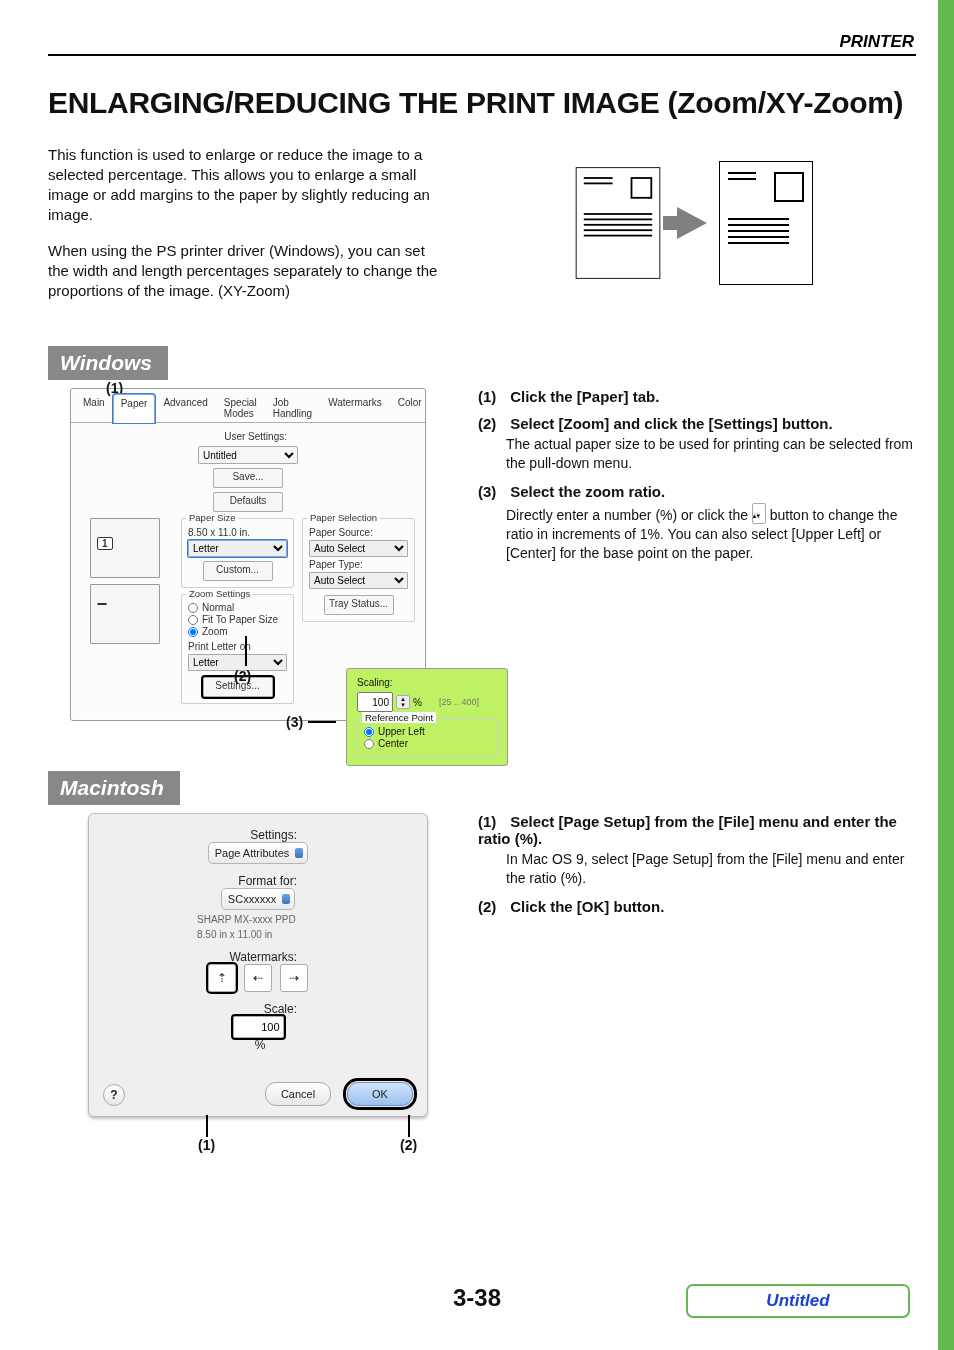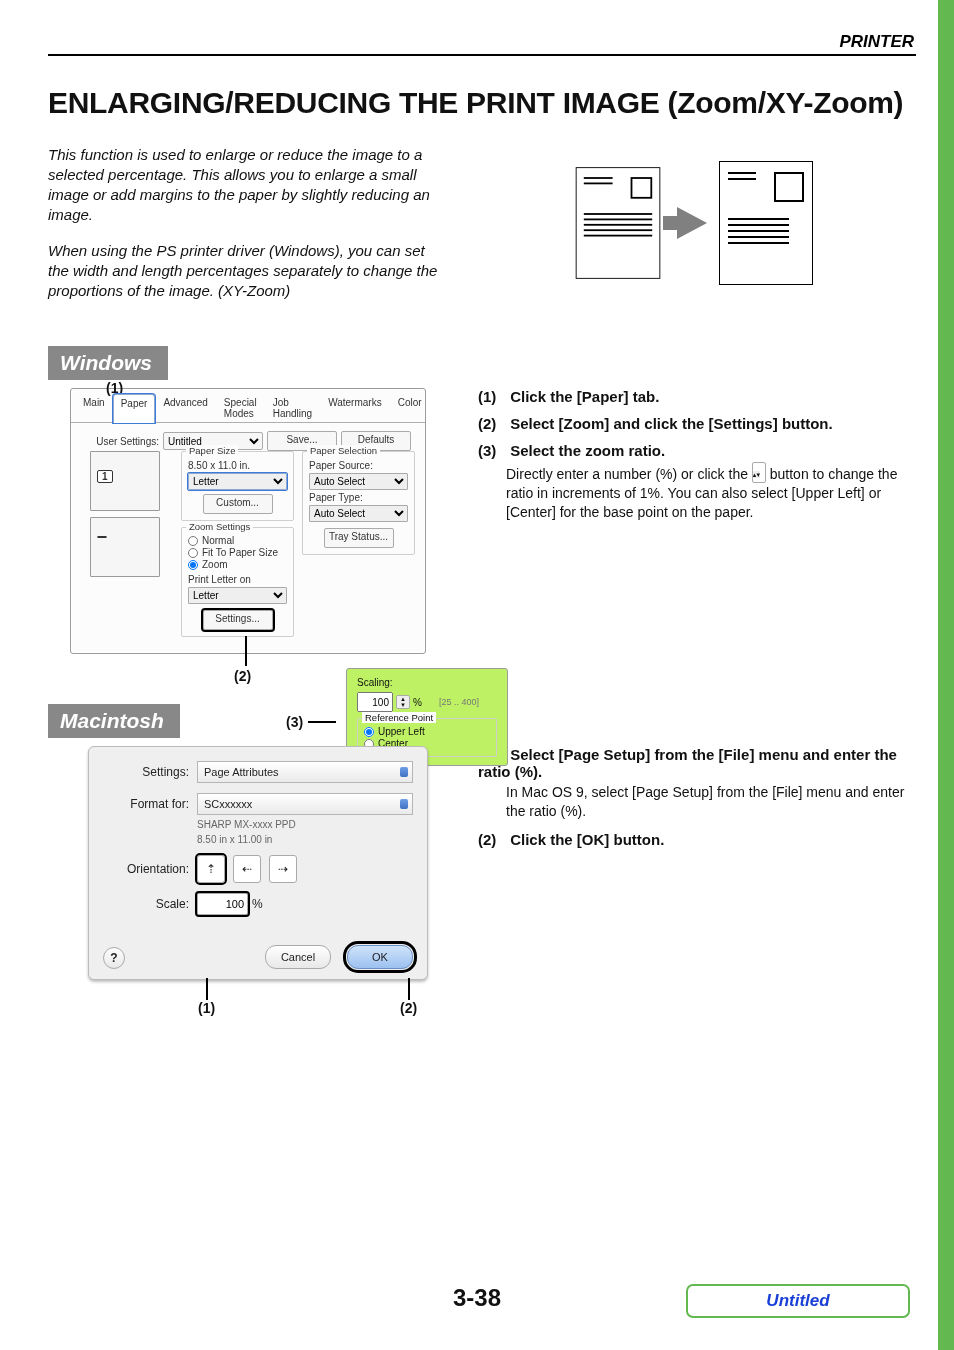--- a/index.html
+++ b/index.html
@@ -5,21 +5,21 @@
 :root { --page-w: 954px; --page-h:1350px; --accent:#5aa04d; --link:#1a3fd6;
         --txt:#111; --grey:#666; --lt:#e6e6e6; --shade:#888; --green-side:#63b850;}
 html,body{margin:0;padding:0;background:#fff;font-family:"Helvetica","Arial",sans-serif;}
 .page{width:var(--page-w);height:var(--page-h);position:relative;color:var(--txt);overflow:hidden;}
 .greenbar{position:absolute;top:0;right:0;width:16px;height:100%;background:var(--green-side);}
 .header-label{position:absolute;top:32px;right:40px;font-weight:700;font-style:italic;font-size:17px;color:#000;}
 .rule{position:absolute;top:54px;left:48px;right:38px;height:2px;background:#000;}
 .content{position:absolute;top:74px;left:48px;right:38px;}
 h1.main{font-size:30px;font-weight:700;line-height:1.25;margin:10px 0 8px 0;font-family:"Helvetica","Arial",sans-serif;
         letter-spacing:-0.3px;}
-.intro{display:flex;gap:20px;font-style:italic;}
+.intro{display:flex;gap:20px;}
 .intro .txt{flex:0 0 400px;font-size:15px;line-height:1.35;}
 .intro .dia{flex:1;display:flex;align-items:center;justify-content:center;gap:12px;}
 .diagram-page{border:1px solid #000;width:94px;height:124px;padding:10px 8px;box-sizing:border-box;
               display:flex;flex-direction:column;gap:6px;}
 .diagram-page .top{display:flex;gap:6px;margin-bottom:6px;}
 .diagram-page .top .lines{display:flex;flex-direction:column;gap:4px;flex:1;}
 .diagram-page .top .lines div{height:2px;background:#000;width:70%;}
 .diagram-page .top .sq{width:20px;height:20px;border:2px solid #000;flex-shrink:0;}
 .diagram-page .body div{height:2px;background:#000;margin:4px 0;}
 .diagram-arrow{width:0;height:0;border-left:30px solid #808080;border-top:16px solid transparent;
@@ -44,21 +44,21 @@
 .win-wrap{position:relative;width:400px;}
 .callout{position:absolute;font-weight:700;font-size:14px;text-align:center;}
 .callout .line{position:absolute;background:#000;}
 .win-dlg{border:1px solid #9b9b9b;border-radius:3px;font-size:10.5px;color:#333;background:#fcfcfc;
          box-shadow:0 0 0 1px #fff inset;width:354px;margin-left:22px;}
 .win-tabs{display:flex;border-bottom:1px solid #b0b0b0;padding:4px 4px 0 4px;gap:0;}
 .win-tabs .tab{padding:3px 7px;border:1px solid transparent;border-bottom:none;border-radius:3px 3px 0 0;font-size:10px;}
 .win-tabs .tab.cur{background:#fff;border-color:#8fa8d0;position:relative;top:1px;font-weight:400;
                     box-shadow:0 0 0 1px #3d7bd9;}
 .win-body{padding:8px 10px 10px 10px;}
-.win-row1{display:flex;align-items:center;gap:4px;margin-bottom:0;font-size:10px;}
+.win-row1{display:flex;align-items:center;gap:4px;margin-bottom:6px;font-size:10px;flex-direction:column;}
 .win-row1 .lbl{width:78px;text-align:right;}
 .win-row1 select, .win-btn{font-size:10px;height:18px;border:1px solid #aaa;background:#f7f7f7;border-radius:2px;}
 .win-row1 select{width:100px;}
 .win-btn{width:68px;text-align:center;line-height:16px;display:inline-block;}
 .win-cols{display:flex;gap:8px;}
 .win-col{flex:1;}
 .fs{border:1px solid #cfcfcf;border-radius:2px;padding:6px 6px 6px 6px;margin-bottom:6px;position:relative;}
 .fs .legend{position:absolute;top:-7px;left:4px;background:#fcfcfc;padding:0 3px;font-size:9.5px;}
 .fs label, .fs .ln{font-size:10px;display:block;margin:2px 0;}
 select.fsel{width:100%;font-size:10px;height:17px;border:1px solid #8fa8d0;outline:1px solid #3d7bd9;
@@ -82,23 +82,23 @@
 .win-call-1{left:58px;top:-8px;}
 .win-call-1 .line{width:2px;height:20px;left:7px;top:14px;}
 .win-call-2{left:186px;top:280px;}
 .win-call-2 .line{width:2px;height:30px;left:11px;top:-32px;}
 .win-call-3{left:238px;top:326px;}
 .win-call-3 .line{width:28px;height:2px;left:22px;top:7px;}
 
 
 .mac-dlg{width:310px;background:#efefef;border:1px solid #bbb;border-radius:6px;
          box-shadow:0 2px 3px rgba(0,0,0,.25);padding:14px 14px 10px 14px;font-size:12px;color:#222;margin-left:40px;position:relative;}
-.mac-row{display:flex;align-items:center;margin-bottom:10px;}
+.mac-row{display:flex;align-items:center;margin-bottom:10px;flex-direction:column;}
 .mac-row .lbl{width:86px;text-align:right;margin-right:8px;font-size:12px;}
-.mac-sel{flex:1;background:linear-gradient(#fff,#eaeaea);border:1px solid #b5b5b5;border-radius:0;
+.mac-sel{flex:1;background:linear-gradient(#fff,#eaeaea);border:1px solid #b5b5b5;border-radius:5px;
          height:20px;line-height:20px;padding:0 18px 0 6px;font-size:11px;position:relative;}
 .mac-sel::after{content:"";position:absolute;right:4px;top:5px;width:8px;height:10px;
                 background:linear-gradient(#6da0e6,#3d72c4);border-radius:2px;}
 .mac-sub{font-size:10px;color:#666;margin:-6px 0 10px 94px;}
 .mac-orient{display:flex;gap:8px;}
 .mac-orient .ob{width:26px;height:26px;border:1px solid #aaa;border-radius:3px;background:#fff;
                display:flex;align-items:center;justify-content:center;font-size:12px;}
 .mac-orient .ob.sel{outline:2px solid #000;}
 .mac-scale{width:44px;height:18px;border:1px solid #aaa;border-radius:2px;background:#fff;font-size:11px;
            text-align:right;padding-right:3px;outline:2px solid #000;}
@@ -283,20 +283,21 @@
 
     <div class="steps">
       <ol>
         <li>
           <span class="num">(1)</span>
           <span class="title">Click the [Paper] tab.</span>
         </li>
         <li>
           <span class="num">(2)</span>
           <span class="title">Select [Zoom] and click the [Settings] button.</span>
+          <div class="detail">The actual paper size to be used for printing can be selected from the pull-down menu.</div>
         </li>
         <li>
           <span class="num">(3)</span>
           <span class="title">Select the zoom ratio.</span>
           <div class="detail">
             <span>Directly enter a number (%) or click the </span>
             <span class="stepper stepper-inline"><span>▴</span><span>▾</span></span>
             <span> button to change the ratio in increments of 1%. You can also select [Upper Left] or [Center] for the base point on the paper.</span>
           </div>
         </li>
@@ -313,21 +314,21 @@
           <span class="lbl">Settings:</span>
           <span class="mac-sel">Page Attributes</span>
         </div>
         <div class="mac-row">
           <span class="lbl">Format for:</span>
           <span class="mac-sel">SCxxxxxx</span>
         </div>
         <div class="mac-sub">SHARP MX-xxxx PPD</div>
         <div class="mac-sub">8.50 in x 11.00 in</div>
         <div class="mac-row">
-          <span class="lbl">Orientation:</span>
+          <span class="lbl">Watermarks:</span>
           <div class="mac-orient">
             <span class="ob sel">⇡</span>
             <span class="ob">⇠</span>
             <span class="ob">⇢</span>
           </div>
         </div>
         <div class="mac-row">
           <span class="lbl">Scale:</span>
           <input class="mac-scale" value="100" style="">
           <span style="margin-left:4px">%</span>

